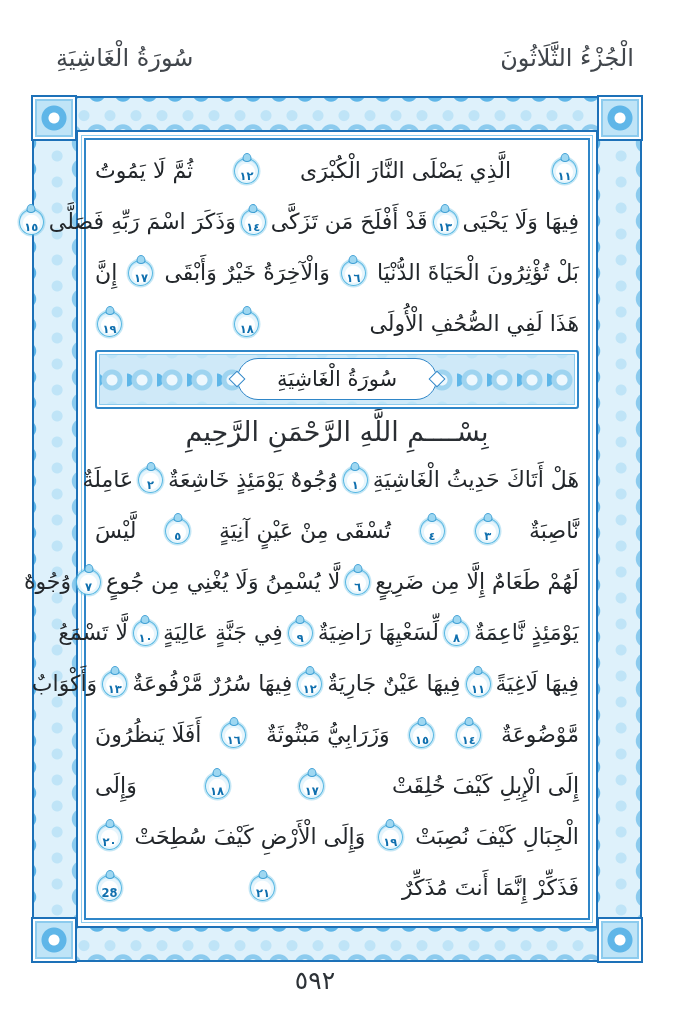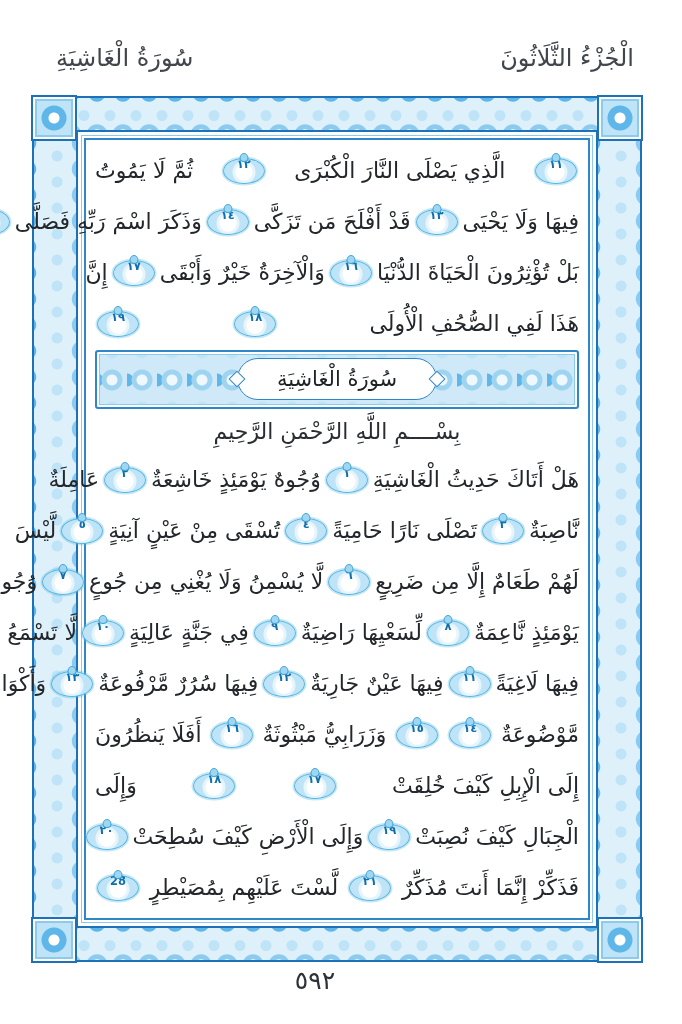--- a/index.html
+++ b/index.html
@@ -69,22 +69,22 @@
   }
 
   
   .lines{display:flex;flex-direction:column;}
   .qline{
     direction:rtl;display:flex;justify-content:space-between;align-items:center;
     height:51px;font-size:22px;color:var(--ink);gap:3px;
   }
   .qline .seg{white-space:nowrap;line-height:1;}
   .marker{
-    position:relative;flex:0 0 auto;width:42px;height:26px;margin:0 2px;
-    display:inline-flex;align-items:flex-start;justify-content:center;
+    position:relative;flex:0 0 auto;width:25px;height:26px;margin:0 2px;
+    display:inline-flex;align-items:flex-end;justify-content:center;
     border:1.5px solid var(--marker-ring);border-radius:50%;
     background:radial-gradient(circle at 50% 55%, #ffffff 0 8px, #e6f5fc 9px 11px, var(--blue-light) 12px);
     box-shadow:0 0 0 1.5px rgba(86,183,226,.35);
   }
   .marker::before{
     content:"";position:absolute;top:-6px;left:50%;transform:translateX(-50%);
     width:7px;height:7px;background:#9ed7f1;border:1px solid #3f9fd4;
     border-radius:50% 50% 50% 50% / 62% 62% 38% 38%;
   }
   .mnum{font-size:11.5px;font-weight:bold;color:var(--marker-blue);line-height:1;}
@@ -110,21 +110,21 @@
   }
   .cartouche::before,.cartouche::after{
     content:"";position:absolute;top:50%;width:10px;height:10px;background:#ffffff;
     border:1.5px solid var(--blue-rule);transform:translateY(-50%) rotate(45deg);
   }
   .cartouche::before{left:-7px;} .cartouche::after{right:-7px;}
 
   
   .bismillah{
     height:45px;display:flex;align-items:center;justify-content:center;
-    direction:rtl;font-size:22px;color:#2a2e33;
+    direction:rtl;font-size:27px;color:#2a2e33;
   }
 
   
   .pageno{
     position:absolute;top:966px;left:0;width:682px;text-align:center;
     font-size:25px;color:#2d3237;transform:translateX(-26px);direction:rtl;
   }
 </style>
 </head>
 <body>
@@ -208,21 +208,20 @@
             <span class="marker">
               <span class="mnum">٢</span>
             </span>
             <span class="seg">عَامِلَةٌ</span>
           </div>
           <div class="qline">
             <span class="seg">نَّاصِبَةٌ</span>
             <span class="marker">
               <span class="mnum">٣</span>
             </span>
-            <span class="seg">تَصْلَى نَارًا حَامِيَةً</span>
             <span class="marker">
               <span class="mnum">٤</span>
             </span>
             <span class="seg">تُسْقَى مِنْ عَيْنٍ آنِيَةٍ</span>
             <span class="marker">
               <span class="mnum">٥</span>
             </span>
             <span class="seg">لَّيْسَ</span>
           </div>
           <div class="qline">
@@ -298,21 +297,20 @@
             <span class="seg">وَإِلَى الْأَرْضِ كَيْفَ سُطِحَتْ</span>
             <span class="marker">
               <span class="mnum">٢٠</span>
             </span>
           </div>
           <div class="qline">
             <span class="seg">فَذَكِّرْ إِنَّمَا أَنتَ مُذَكِّرٌ</span>
             <span class="marker">
               <span class="mnum">٢١</span>
             </span>
-            <span class="seg">لَّسْتَ عَلَيْهِم بِمُصَيْطِرٍ</span>
             <span class="marker">
               <span class="mnum">28</span>
             </span>
           </div>
         </div>
     </div>
   </div>
 
   <div class="pageno">٥٩٢</div>
 

